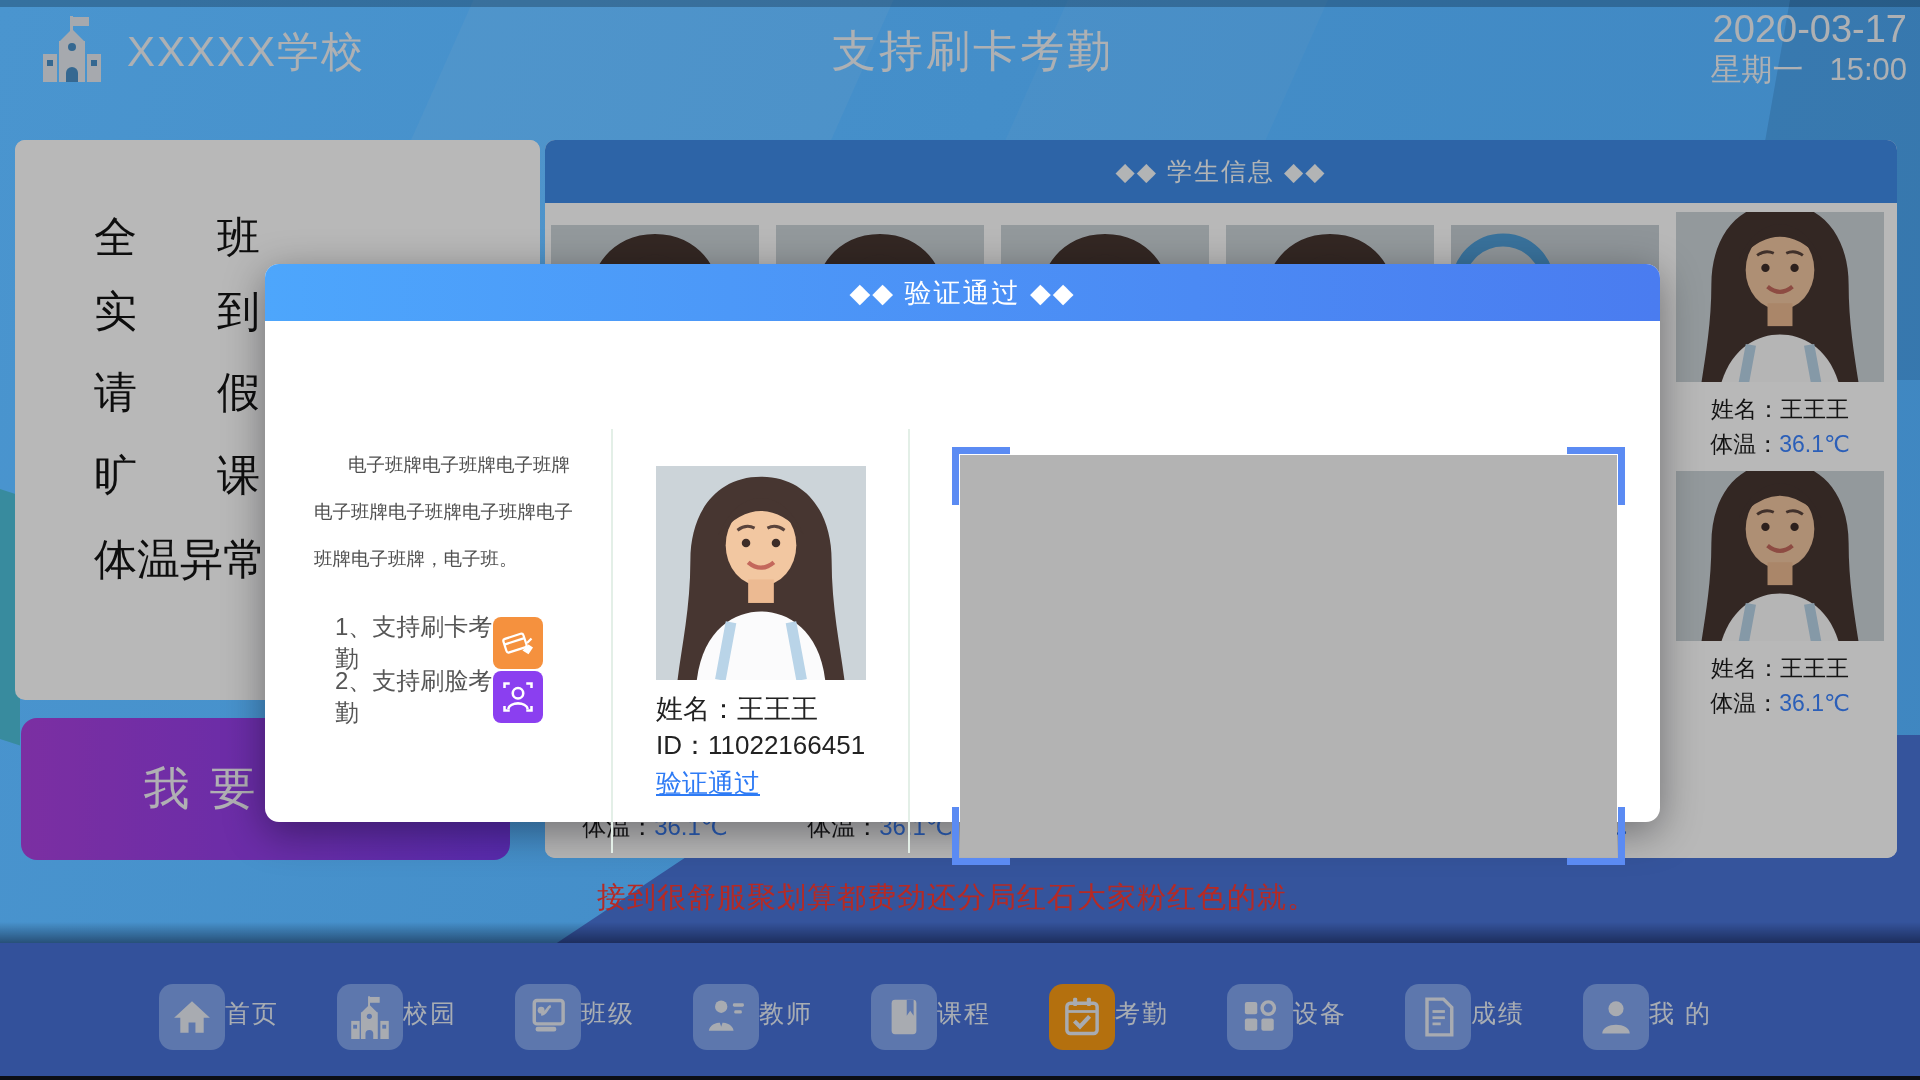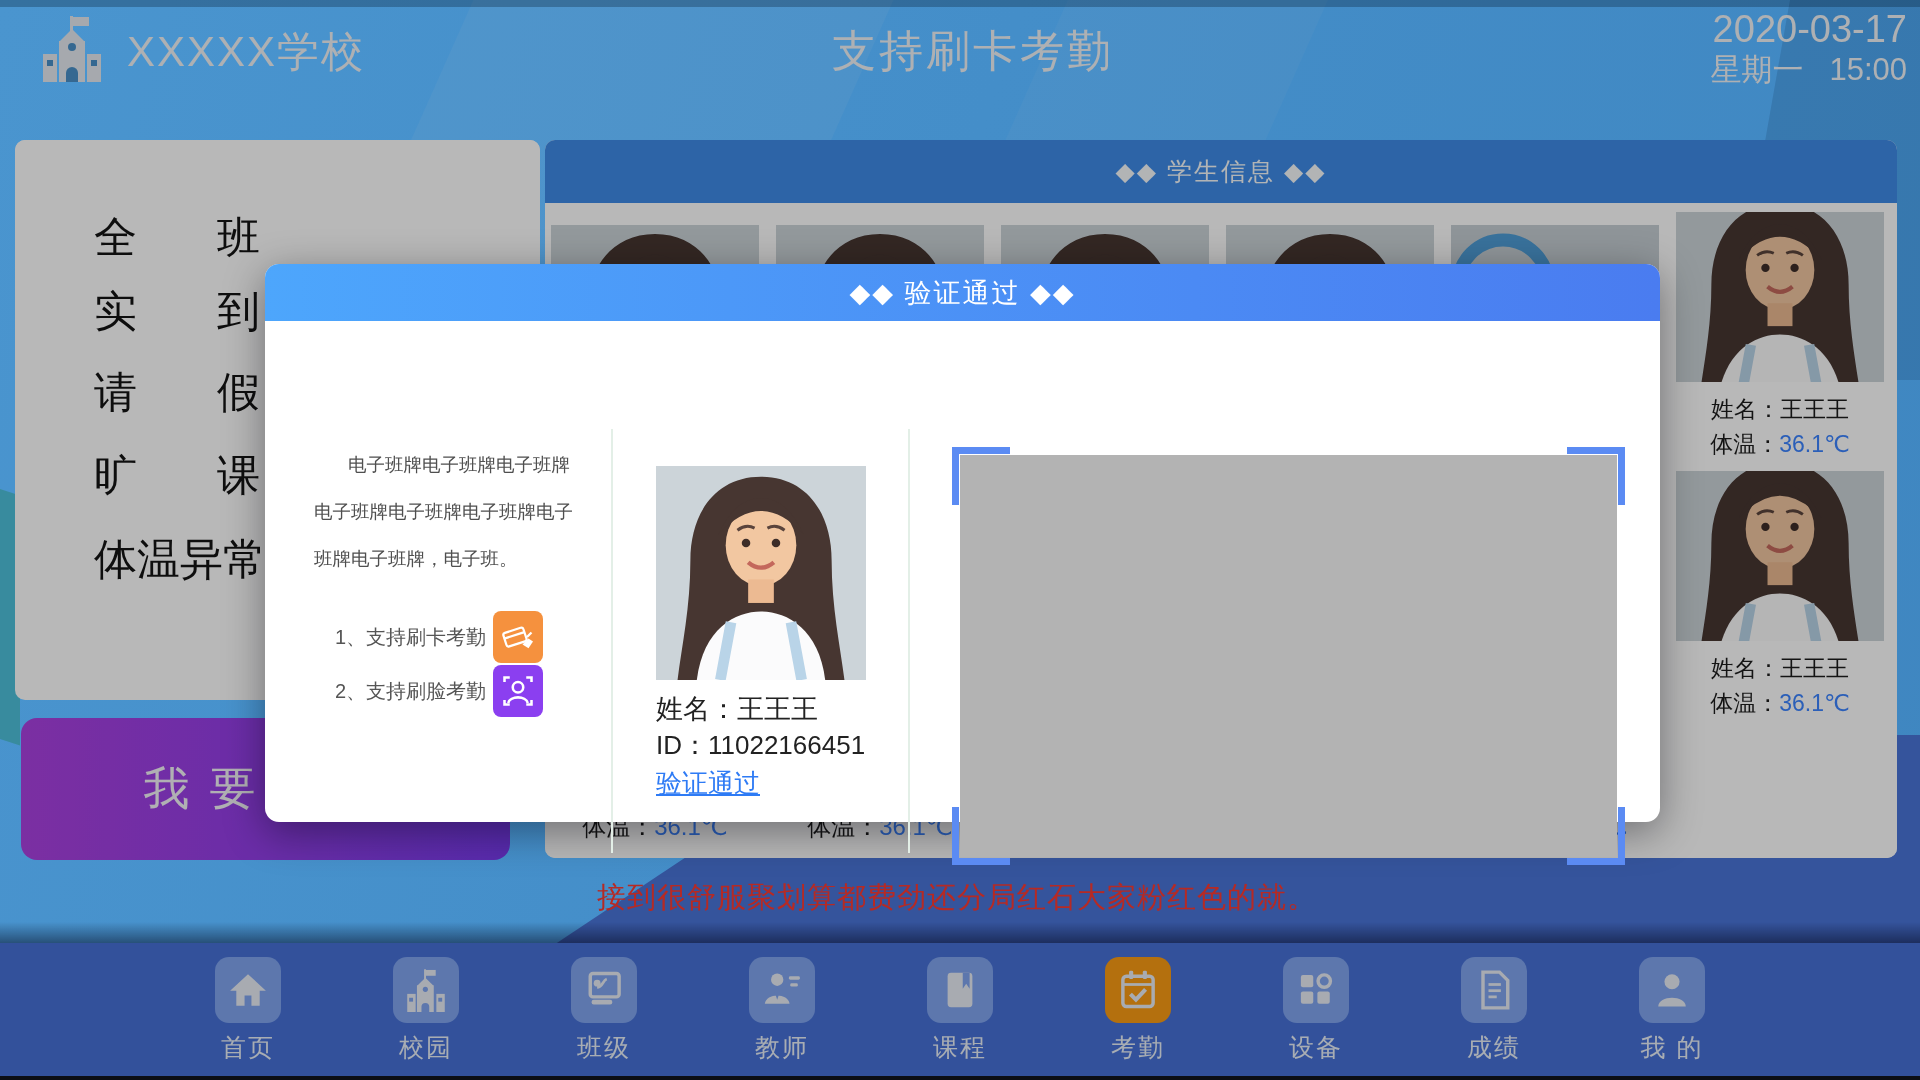--- a/index.html
+++ b/index.html
@@ -52,39 +52,39 @@
 
   .act-btn{position:absolute;left:21px;top:718px;width:489px;height:142px;border-radius:16px;
     background:linear-gradient(90deg,var(--c-purpL),var(--c-purpR));
     display:flex;align-items:center;justify-content:center;
     color:#f5f4f9;font-size:46px;letter-spacing:20px;text-indent:20px;cursor:pointer;}
 
   .marquee{position:absolute;left:597px;top:878px;font-size:29px;color:var(--c-red);letter-spacing:1px;white-space:nowrap;}
 
   
   .nav-items{position:absolute;left:0;top:943px;width:1920px;height:133px;display:flex;justify-content:center;}
-  .nav-item{width:178px;display:flex;flex-direction:column;align-items:center;cursor:pointer;}
+  .nav-item{width:178px;display:flex;flex-direction:row;align-items:center;cursor:pointer;}
   .nav-tile{margin-top:14px;width:66px;height:66px;border-radius:14px;background:var(--c-tile);
     display:flex;align-items:center;justify-content:center;}
   .nav-item.active .nav-tile{background:var(--c-active);}
   .nav-label{margin-top:8px;font-size:25px;color:#eaf0f8;letter-spacing:2px;white-space:pre;}
 
   
   .modal{position:absolute;left:265px;top:264px;width:1395px;height:558px;border-radius:14px;
     background:#fff;box-shadow:0 10px 40px rgba(0,0,10,.4);z-index:10;}
   .modal-hd{height:57px;border-radius:14px 14px 0 0;
     background:linear-gradient(90deg,var(--c-mhdL),var(--c-mhdR));
     display:flex;align-items:center;justify-content:center;color:#fff;font-size:27px;letter-spacing:2px;}
   .modal-body{position:relative;height:501px;}
   .vdiv{position:absolute;top:108px;width:2px;height:424px;background:#e3efe7;}
   .vdiv.d1{left:346px;} .vdiv.d2{left:643px;}
   .intro{position:absolute;left:49px;top:120px;width:268px;font-size:18.5px;line-height:47px;color:#4f4f4f;}
   .intro .l1{text-indent:34px;}
   .feat{position:absolute;left:70px;width:260px;display:flex;align-items:center;}
-  .feat-t{font-size:20px;color:#555;width:158px;}
+  .feat-t{font-size:24px;color:#555;width:158px;}
   .feat-ic{width:50px;height:52px;border-radius:8px;display:flex;align-items:center;justify-content:center;margin-left:0px;}
   .feat-ic.orange{background:var(--c-cardic);}
   .feat-ic.purple{background:var(--c-faceic);}
   .f1{top:290px;} .f2{top:344px;}
   .m-photo{position:absolute;left:391px;top:145px;width:210px;height:214px;background:#c7cfd5;overflow:hidden;}
   .m-name{position:absolute;left:391px;top:370px;font-size:27px;color:#222;}
   .m-id{position:absolute;left:391px;top:407px;font-size:26px;color:#222;}
   .m-verify{position:absolute;left:391px;top:445px;font-size:26px;color:var(--c-verify);text-decoration:underline;cursor:pointer;}
   .cam{position:absolute;left:687px;top:126px;width:673px;height:418px;}
   .cam-box{position:absolute;left:8px;top:8px;right:8px;bottom:8px;background:#b3b3b3;}

